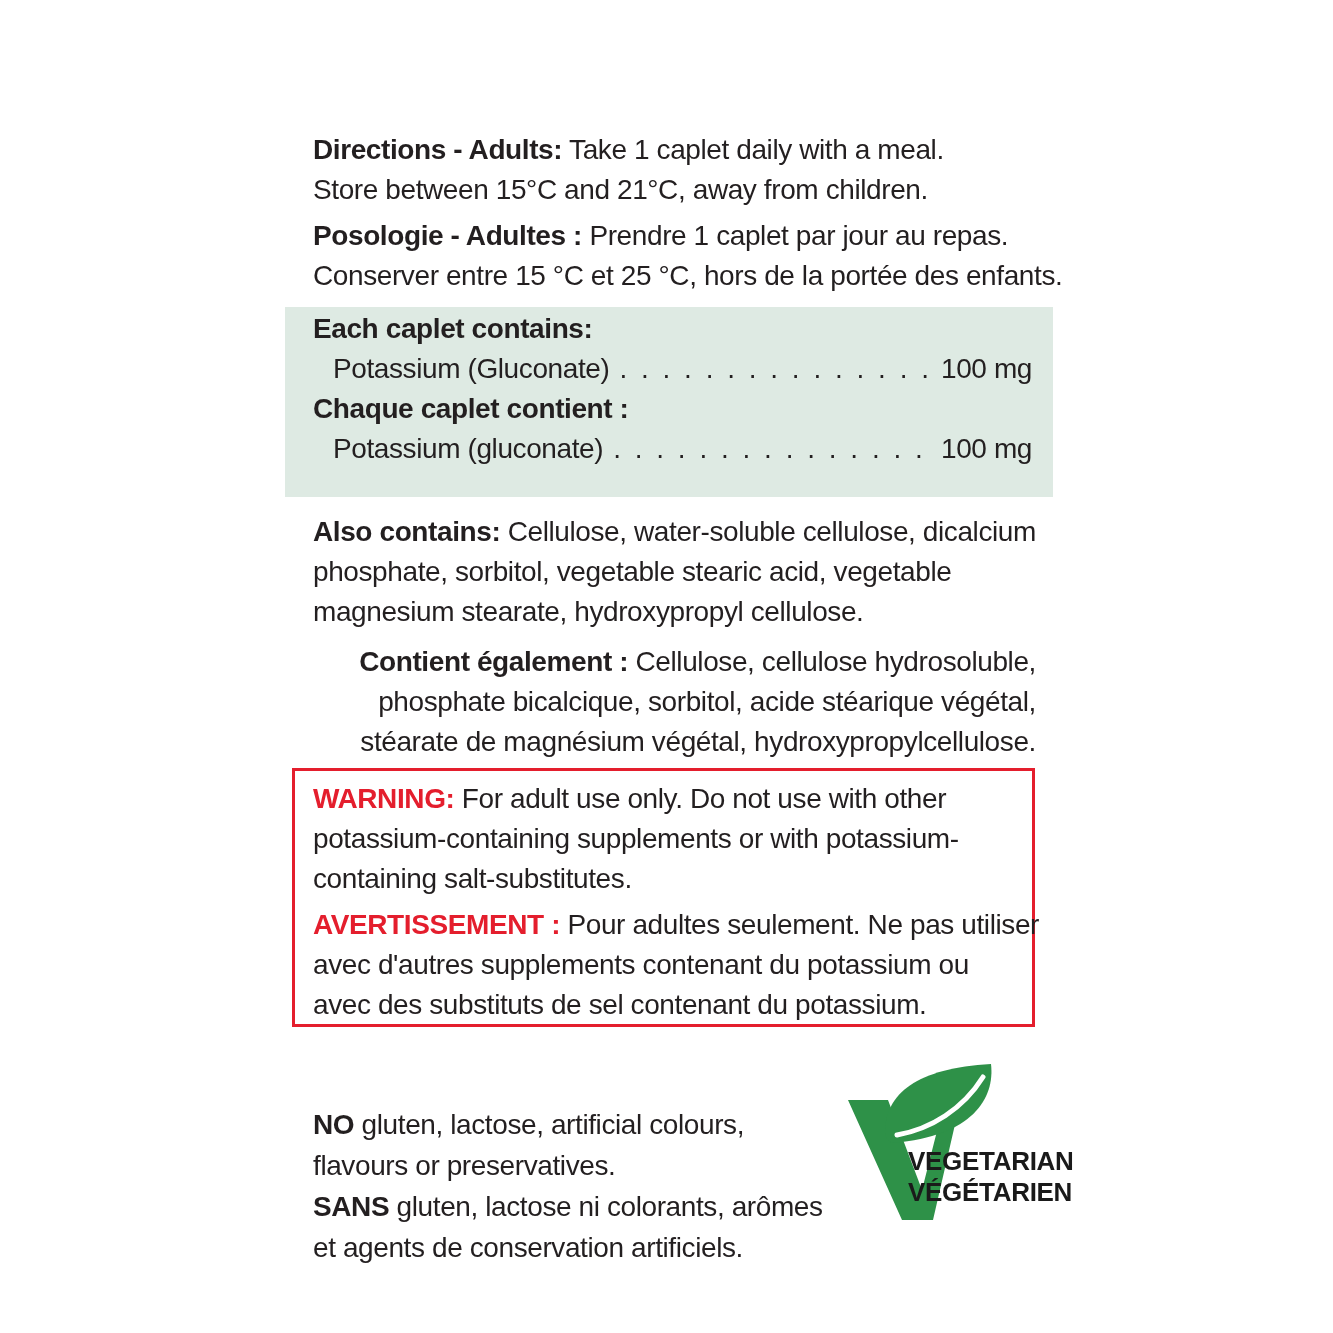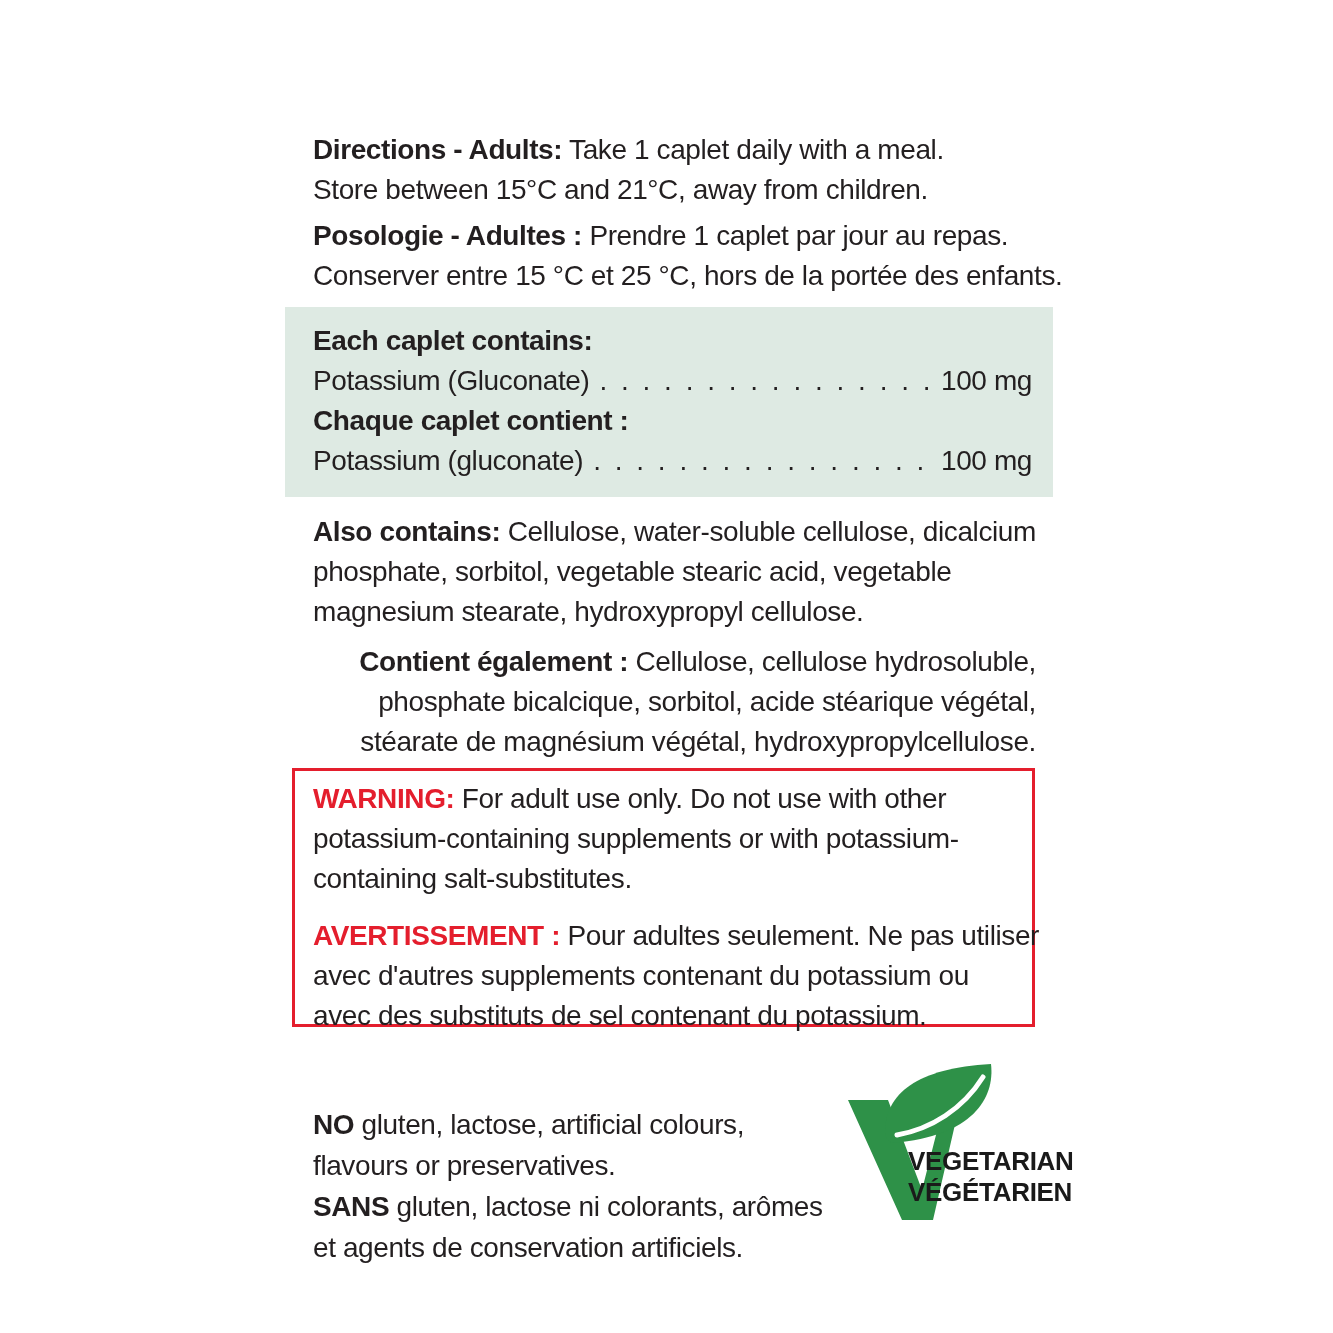--- a/index.html
+++ b/index.html
@@ -24,43 +24,43 @@
   b{font-weight:700;}
   .para.fr{margin-top:6px;}
 
   
   .directions{position:absolute;left:313px;top:130px;}
 
   
   .facts{
     position:absolute;left:285px;top:307px;width:768px;height:190px;
     background:var(--panel-green);
-    padding:14px 21px 0 28px;box-sizing:border-box;
+    padding:2px 21px 0 28px;box-sizing:border-box;
   }
   .facts .line{line-height:40px;}
-  .fact-row{display:flex;align-items:flex-start;}
+  .fact-row{display:flex;align-items:flex-start;margin-left:20px;}
   .fact-label,.fact-value{white-space:nowrap;}
   .dots{flex:1;overflow:hidden;white-space:nowrap;margin:0 8px 0 10px;}
   .dots::before{
     content:". . . . . . . . . . . . . . . . . . . . . . . . . . . . . . . . . . . . . . . . . . . . . . . . . .";
     letter-spacing:3px;font-weight:400;
   }
 
   
   .other{position:absolute;left:313px;top:512px;}
   .other .para.fr{margin-top:10px;text-align:right;}
 
   
   .warning{
     position:absolute;left:292px;top:768px;width:743px;height:259px;
     box-sizing:border-box;border:3px solid var(--warn-red);
     padding:8px 0 0 18px;background:#ffffff;
   }
   .warning .lead{color:var(--warn-red);}
-  .warning .para.fr{margin-top:17px;}
+  .warning .para.fr{margin-top:6px;}
 
   
   .freefrom{position:absolute;left:313px;top:1104px;}
   .freefrom .line{line-height:41px;}
 
   
   .veg{position:absolute;left:845px;top:1062px;width:210px;height:165px;}
   .veg svg{position:absolute;left:0;top:0;display:block;}
   .v-fill{fill:var(--veg-green);}
   .v-vein{fill:none;stroke:#ffffff;stroke-width:5;stroke-linecap:round;}

